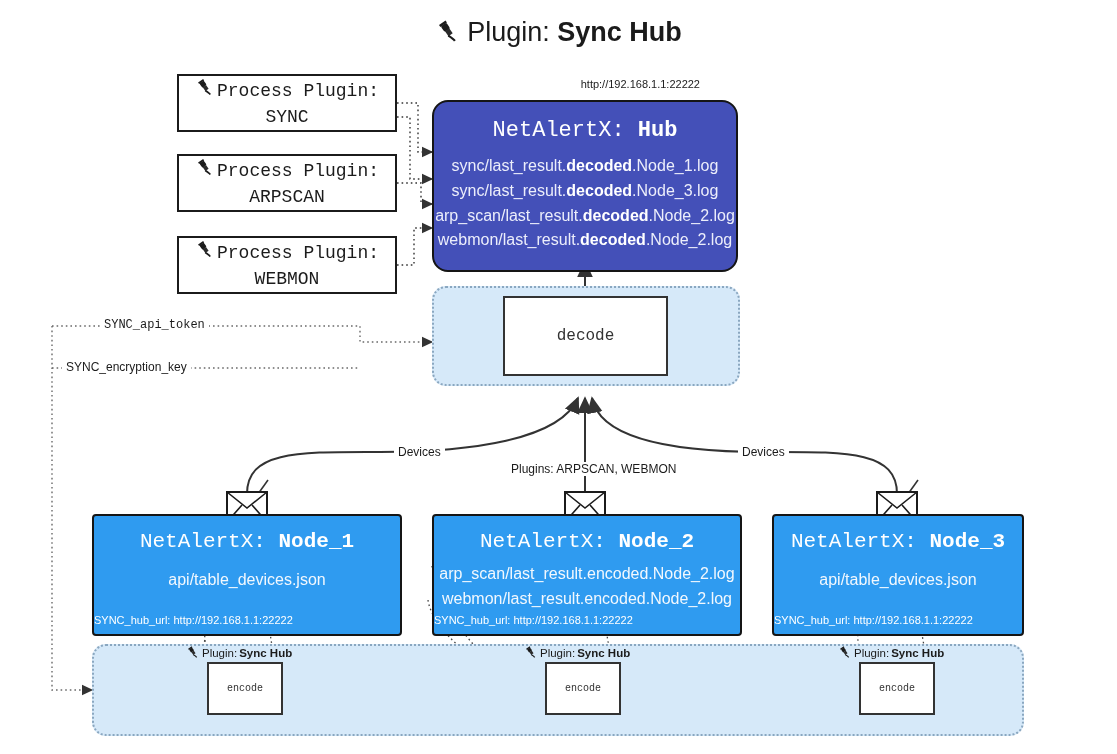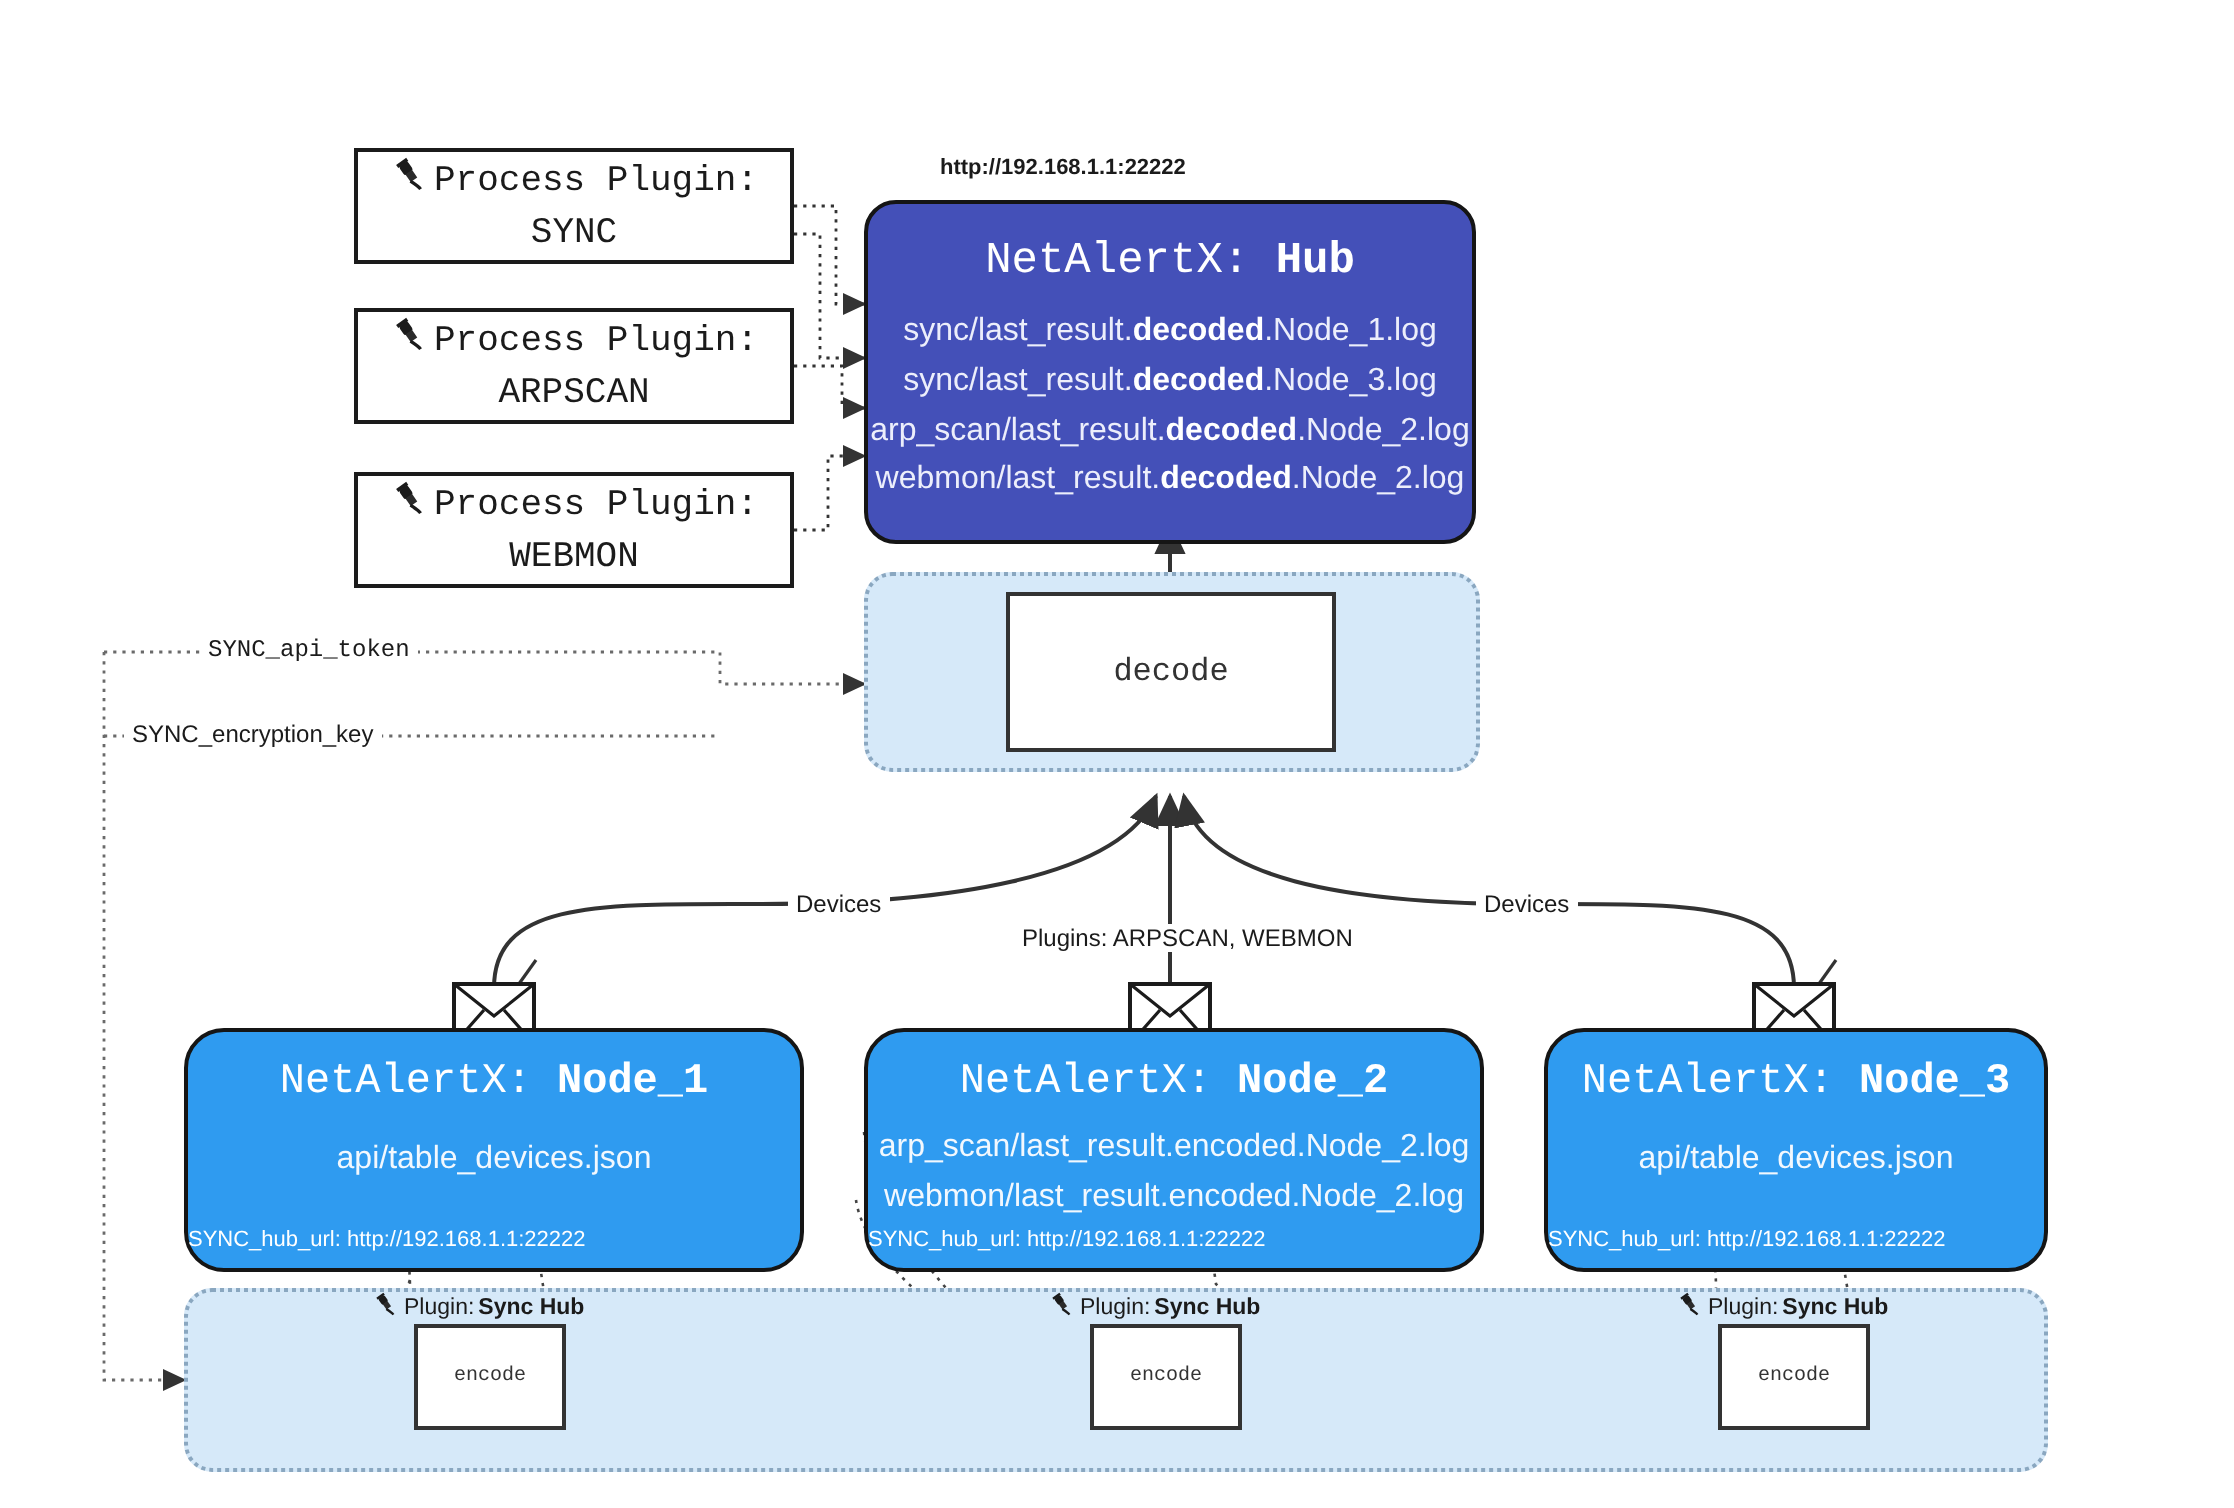--- a/index.html
+++ b/index.html
@@ -26,38 +26,38 @@
   .hub{position:absolute;box-sizing:border-box;background:#4450b8;
        border:2px solid #151515;border-radius:16px;
        box-shadow:0 0 0 0 transparent;}
   .hub-title{position:absolute;left:0;top:16px;width:100%;text-align:center;
              font-family:"Liberation Mono", monospace;font-size:22px;color:#ffffff;}
   .hub-title b{font-weight:700;}
   .hub-lines{position:absolute;left:0;top:52px;width:100%;}
   .hub-line{font-size:16px;color:#eceefb;text-align:center;line-height:1.55;
             white-space:nowrap;}
   .hub-line b{font-weight:700;color:#ffffff;}
-  .url-label{position:absolute;font-size:11px;font-weight:700;color:#1b1b1b;
-             text-align:left;white-space:nowrap;}
+  .url-label{position:absolute;font-size:11px;font-weight:400;color:#1b1b1b;
+             text-align:right;white-space:nowrap;}
 
   
   .lbcontainer{position:absolute;box-sizing:border-box;background:#d6e9f9;
                border:2px dotted #8aa7c0;border-radius:14px;}
 
   
   .opbox{position:absolute;box-sizing:border-box;background:#ffffff;
          border:2px solid #333333;display:flex;align-items:center;
          justify-content:center;font-family:"Liberation Mono", monospace;
          color:#333333;}
   .opbox.big{font-size:16px;}
   .opbox.small{font-size:10px;}
 
   
   .node{position:absolute;box-sizing:border-box;background:#2f9bf0;
-        border:2px solid #151515;border-radius:20px;}
+        border:2px solid #151515;border-radius:4px;}
   .node-title{position:absolute;left:0;top:14px;width:100%;text-align:center;
               font-family:"Liberation Mono", monospace;font-size:21px;color:#ffffff;}
   .node-title b{font-weight:700;}
   .node-body{position:absolute;left:0;top:52px;width:100%;text-align:center;}
   .node-line{font-size:16px;color:#f2f8fe;line-height:1.55;white-space:nowrap;}
   .node-foot{position:absolute;left:0;bottom:8px;width:100%;text-align:left;
              font-size:11px;font-weight:400;color:#ffffff;white-space:nowrap;}
 
   
   .elabel{position:absolute;font-size:12px;color:#1b1b1b;background:#ffffff;
@@ -124,20 +124,32 @@
       <path d="M432,566 C435,600 470,650 520,688" marker-end="url(#ahd)"></path>
       <path d="M428,600 C432,630 480,670 528,688"></path>
       <path d="M622,688 C640,680 622,655 608,642 L590,516" marker-end="url(#ahd)"></path>
 
       <path d="M810,566 C840,566 858,600 858,645"></path>
       <path d="M858,650 C864,676 874,688 858,688" marker-end="url(#ahd)"></path>
       <path d="M936,688 C952,688 940,660 924,646 L902,516" marker-end="url(#ahd)"></path>
     </g>
   </svg>
 
+  <div class="title">
+    <span class="plug">
+      <svg width="26" height="26" viewBox="0 0 26 26">
+        <g transform="rotate(-35 13 13)">
+          <rect x="9" y="3" width="8" height="2.4" fill="#1b1b1b"></rect>
+          <rect x="9.6" y="5" width="6.8" height="7" rx="1.6" fill="#1b1b1b"></rect>
+          <rect x="10.4" y="11.5" width="5.2" height="6" fill="#2b2b2b"></rect>
+          <path d="M10.6,17 Q13,23 13,25" stroke="#1b1b1b" stroke-width="2.2" fill="none"></path>
+        </g>
+      </svg>
+    </span><span>Plugin: </span><b>Sync Hub</b>
+  </div>
 
   <div class="pbox" style="left:177px;top:74px;width:220px;height:58px;">
     <div class="l1">
       <span>
         <svg width="20" height="20" viewBox="0 0 26 26">
             <g transform="rotate(-35 13 13)">
           <rect x="9" y="3" width="8" height="2.4" fill="#1b1b1b"></rect>
           <rect x="9.6" y="5" width="6.8" height="7" rx="1.6" fill="#1b1b1b"></rect>
           <rect x="10.4" y="11.5" width="5.2" height="6" fill="#2b2b2b"></rect>
           <path d="M10.6,17 Q13,23 13,25" stroke="#1b1b1b" stroke-width="2.2" fill="none"></path>

